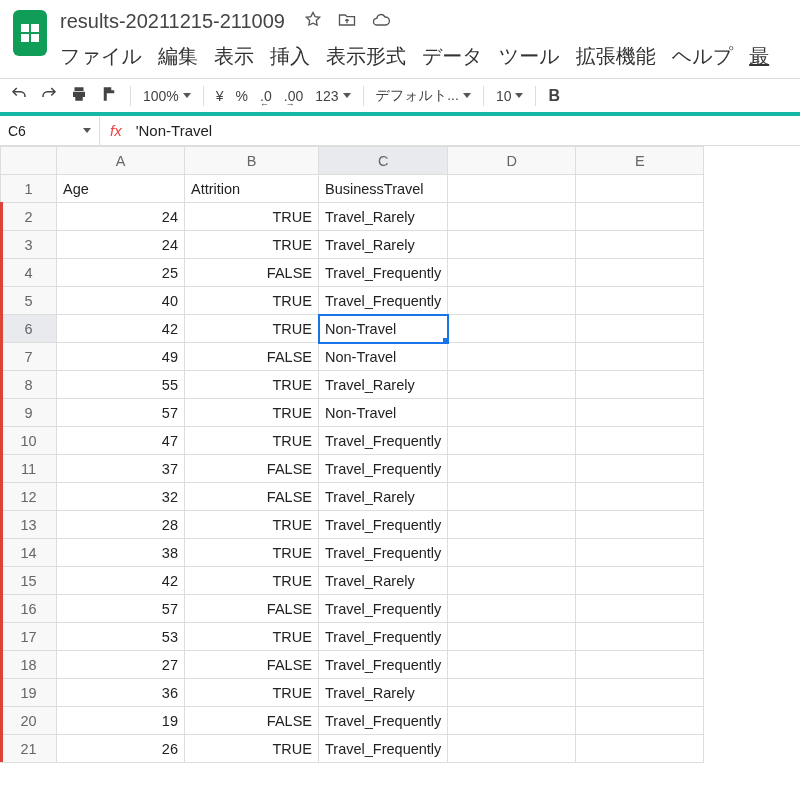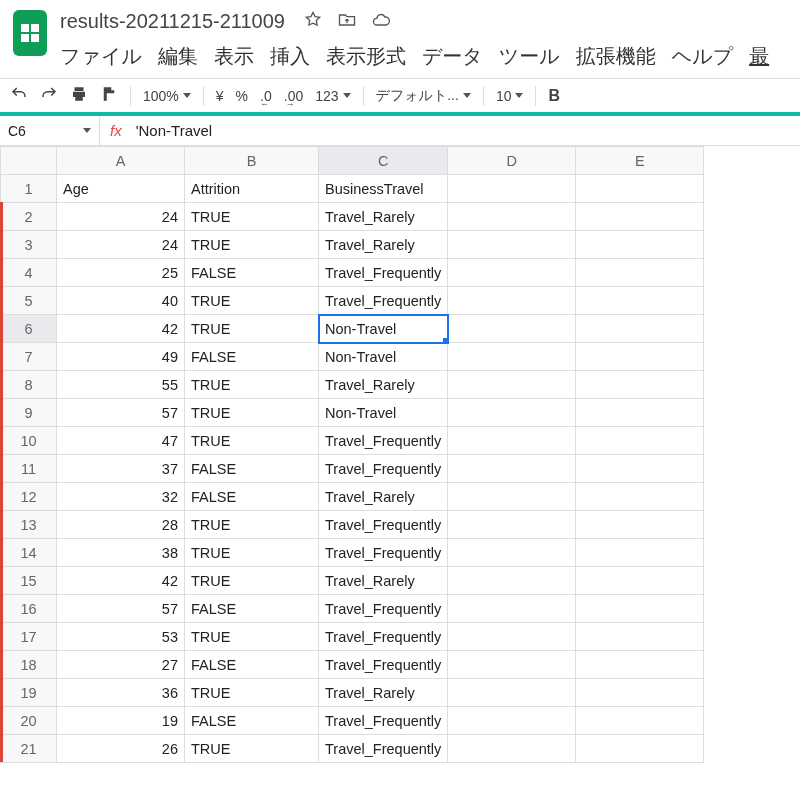--- a/index.html
+++ b/index.html
@@ -32,21 +32,21 @@
 th{background:#f8f8f8;color:#666;font-weight:normal;text-align:center;}
 .corner{width:56px;background:#f8f8f8;}
 .rowhead{width:56px;text-align:center;background:#f8f8f8;color:#666;}
 .rowhead.active, th.active { background:#e8eaed; }
 .colA{width:128px;}
 .colB{width:134px;}
 .colC{width:128px;}
 .colD{width:128px;}
 .colE{width:128px;}
 .num{text-align:right;}
-.ctr{text-align:left;}
+.ctr{text-align:right;}
 .lft{text-align:left;}
 .sel{position:relative;outline:2px solid #1a73e8;outline-offset:-1px;}
 .sel::after{content:"";position:absolute;right:-3px;bottom:-3px;width:6px;height:6px;background:#1a73e8;border:1px solid #fff;}
 .redbar{position:absolute;left:0;width:3px;background:#db4437;}
 </style>
 </head>
 <body>
 
 <div class="header">
   <div class="logo">

